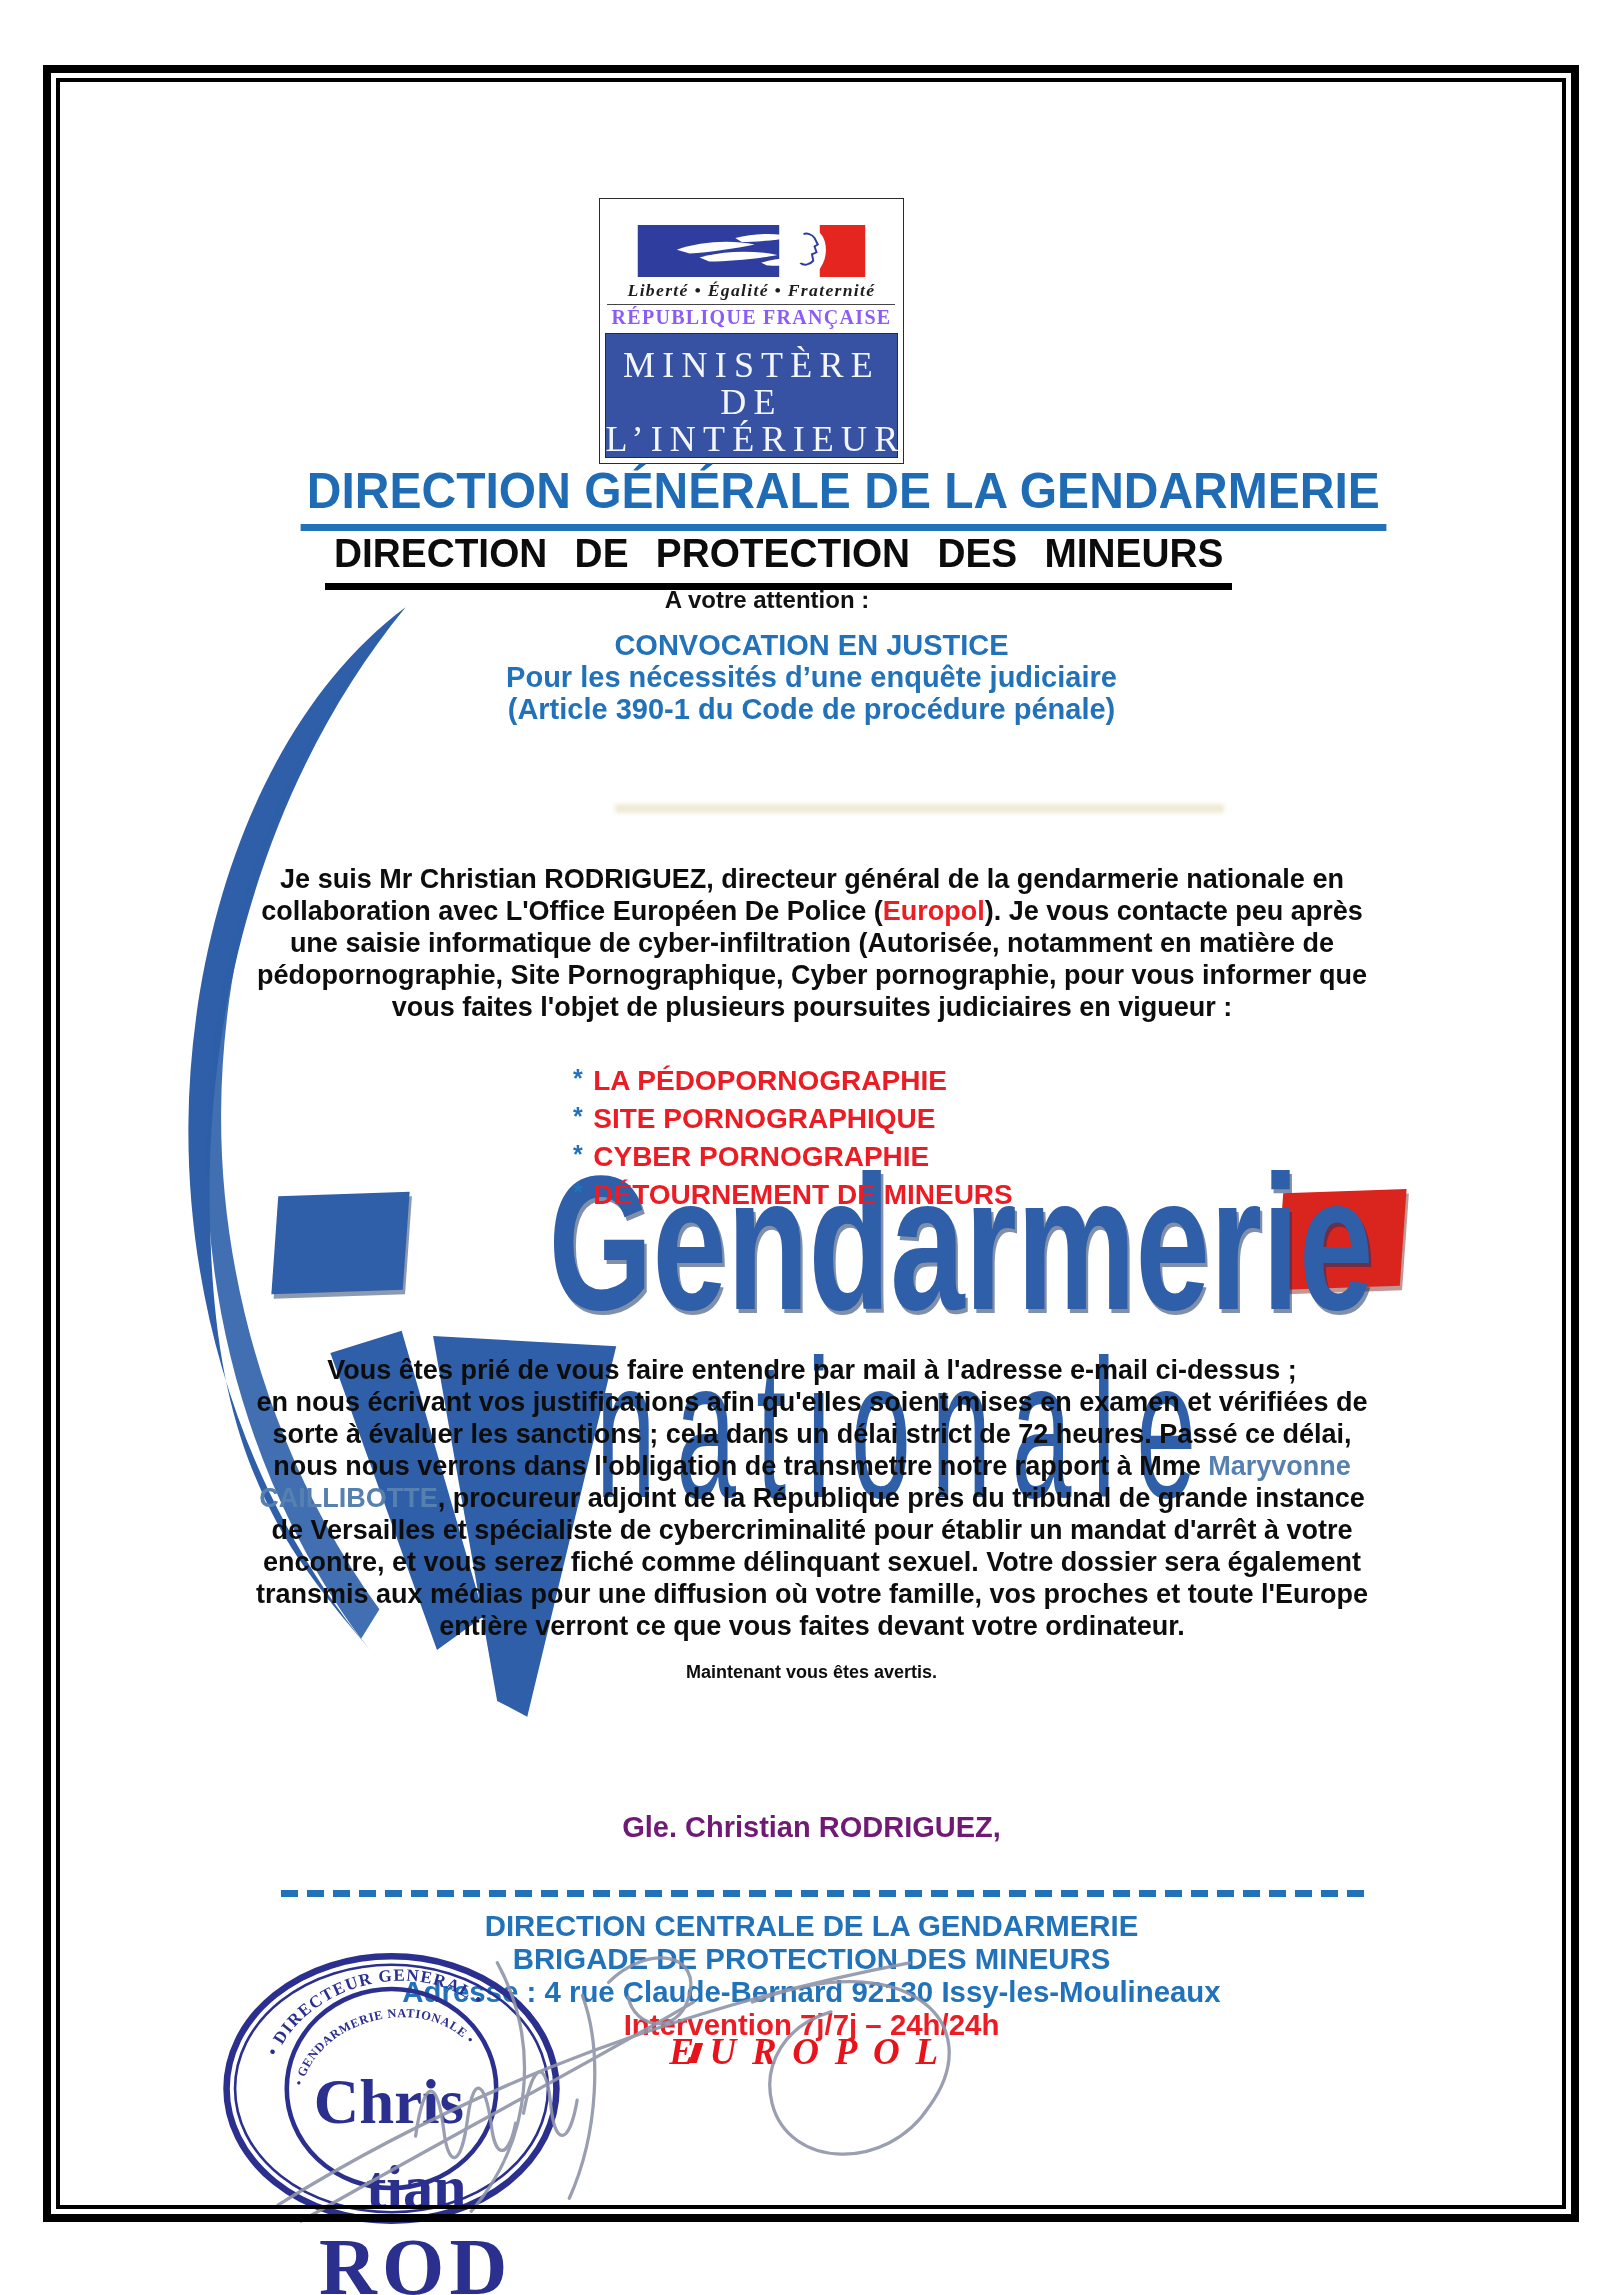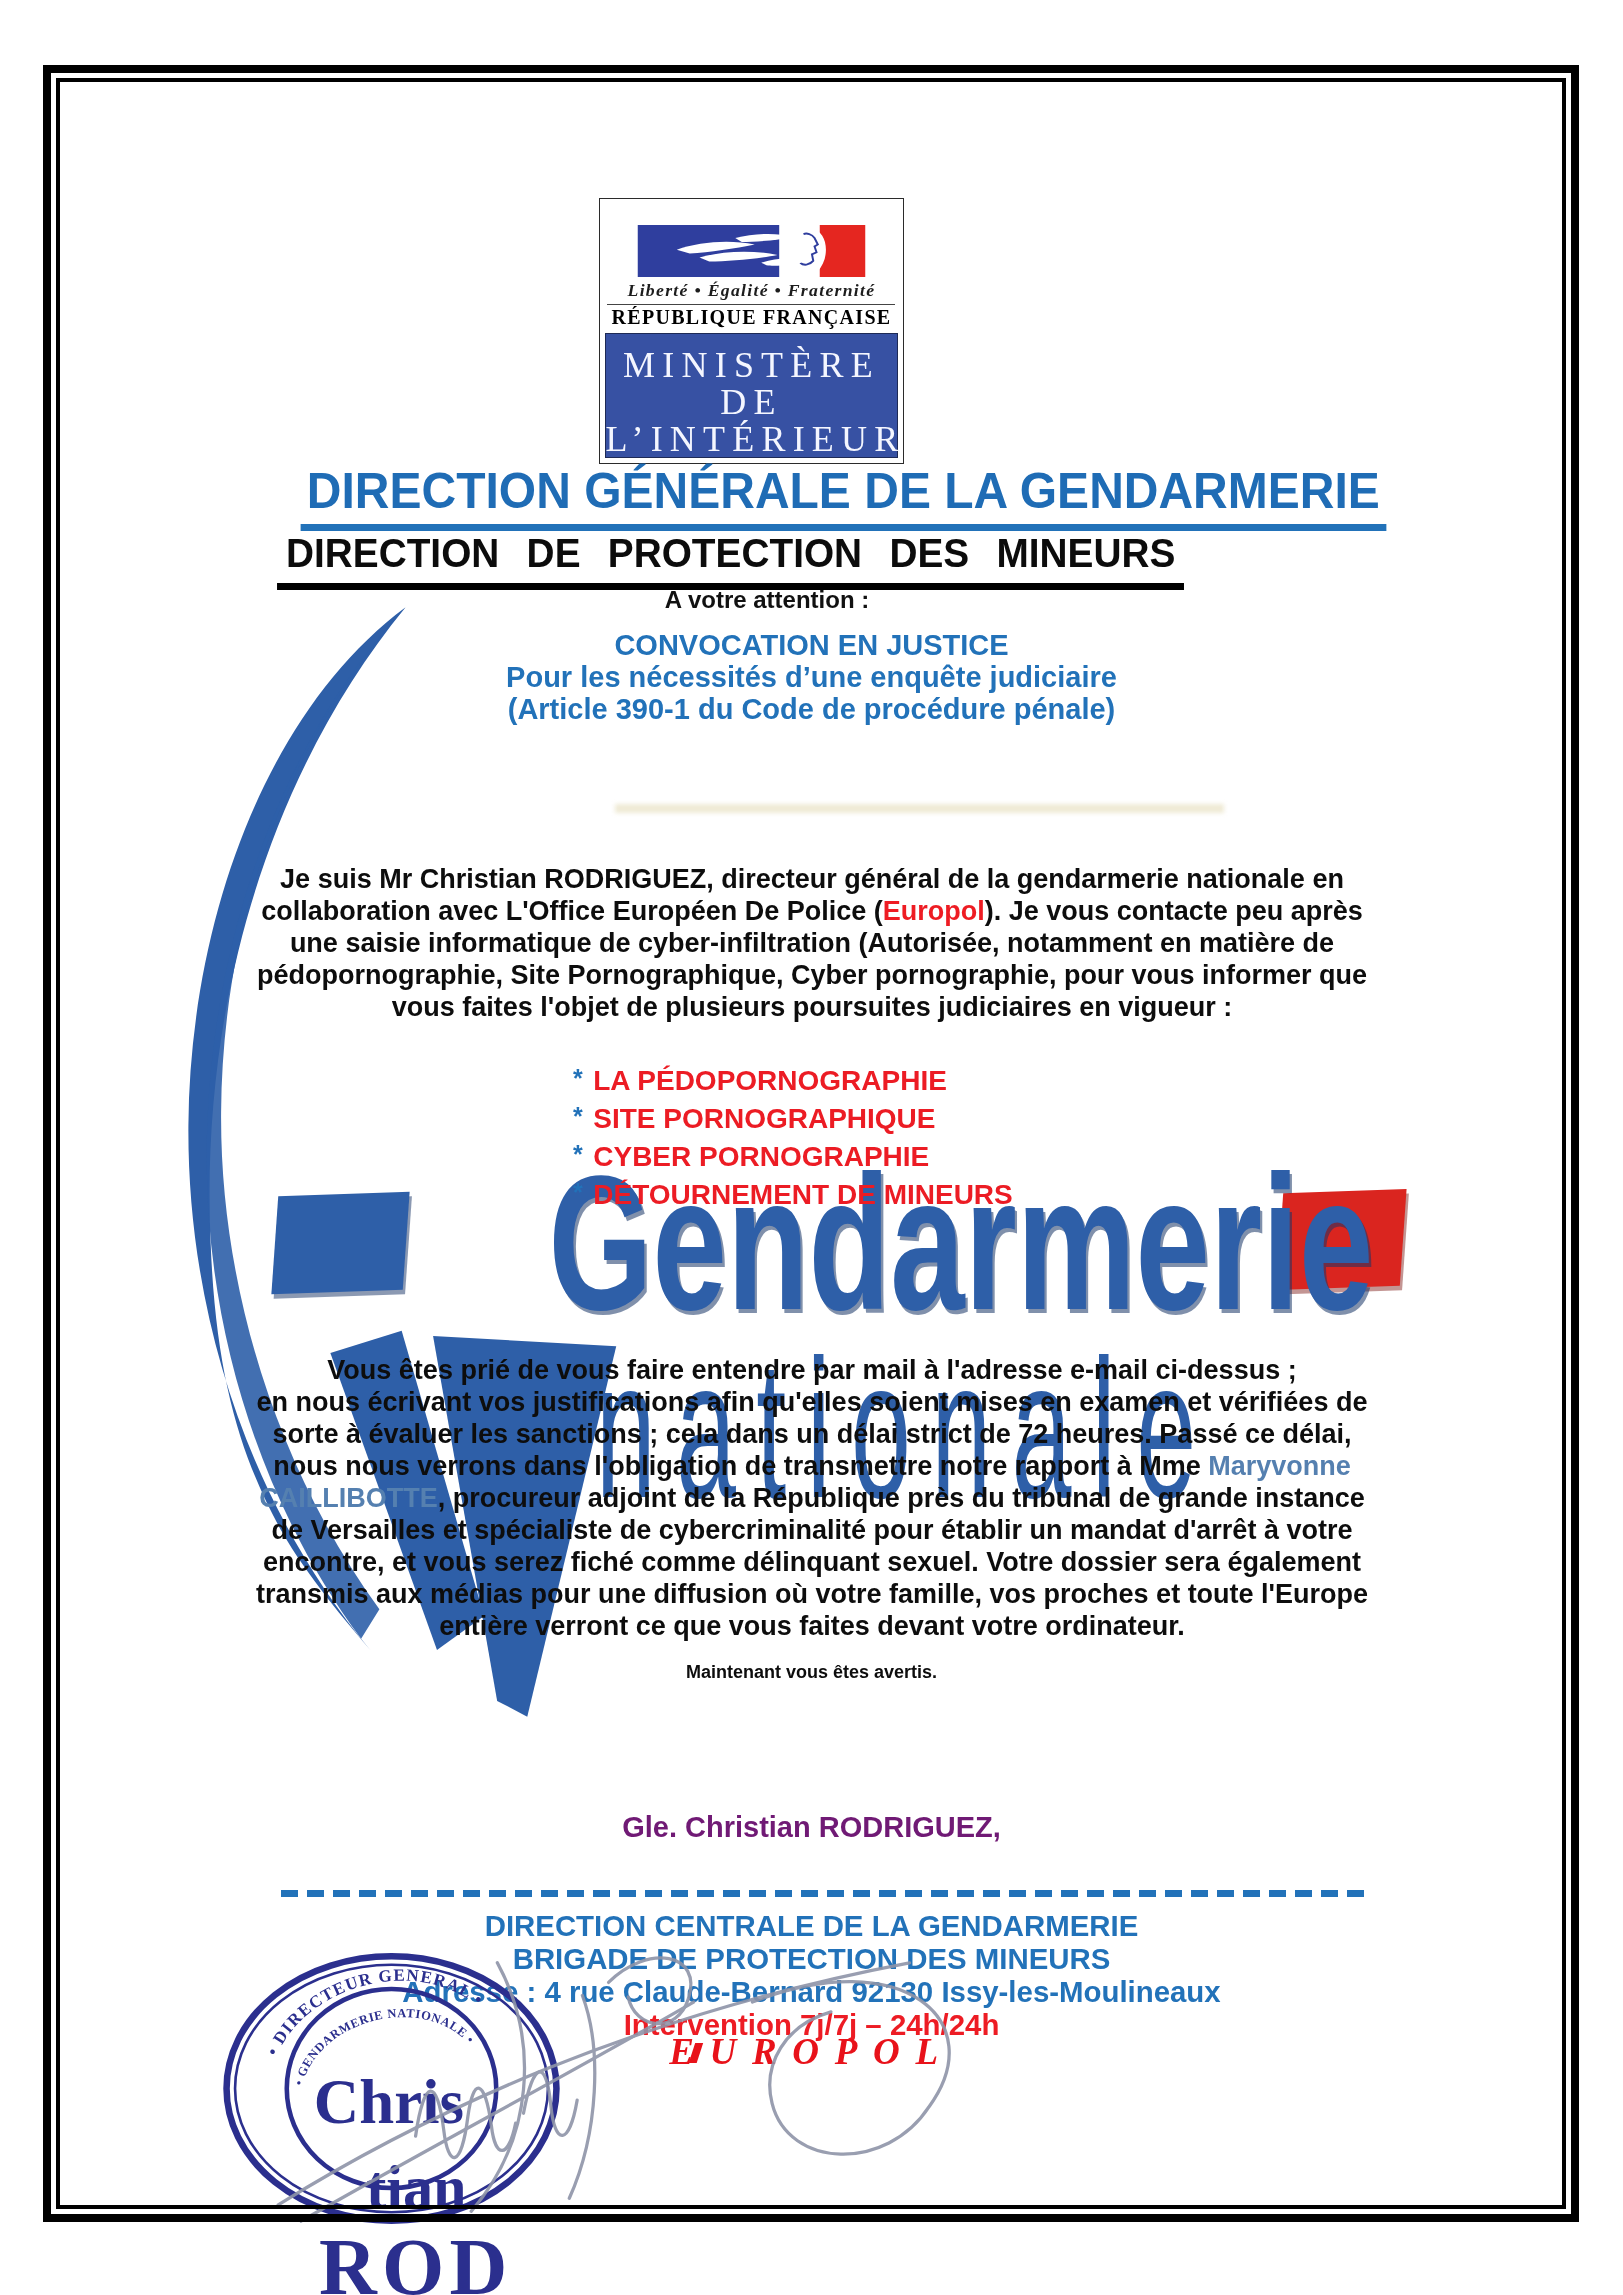--- a/index.html
+++ b/index.html
@@ -17,33 +17,33 @@
   
   #ministry{left:599px;top:198px;width:305px;height:266px;border:1.3px solid #2b2b2b;
             box-sizing:border-box;background:#fff;z-index:20;}
   #flag{position:absolute;left:37px;top:26px;width:229px;height:52px;}
   #motto{position:absolute;left:0;top:81px;width:100%;text-align:center;
          font-family:"Liberation Serif",serif;font-style:italic;font-weight:700;
          font-size:17.7px;color:#1d1d1d;letter-spacing:1.3px;}
   #motto-rule{position:absolute;left:6.5px;top:105px;width:288px;height:1.3px;background:#444;}
   #republic{position:absolute;left:0;top:107px;width:100%;text-align:center;
             font-family:"Liberation Serif",serif;font-weight:700;font-size:20px;
-            color:#000000;letter-spacing:1.3px;}
+            color:#8b5cf6;letter-spacing:1.3px;}
   #ministry-blue{position:absolute;left:4.6px;right:4.6px;top:134px;bottom:4.6px;background:#3751a3;
                  border:0.7px solid #1e2a55;}
   #ministry-title{position:absolute;left:0;top:13px;width:100%;text-align:center;
                   font-family:"Liberation Serif",serif;color:#f4f6ff;font-size:36px;
                   line-height:37px;letter-spacing:7.2px;white-space:pre-line;}
 
   
   #title1{left:0;top:462px;width:1623px;z-index:20;margin-left:32px;}
   #title1 span{display:inline-block;font-size:50px;font-weight:700;color:#1f6cb5;
                letter-spacing:0px;transform:scaleX(.96);border-bottom:7.9px solid #2272b9;
                padding:0 6.5px 3.9px;}
-  #title2{left:0;top:531px;width:1462px;z-index:20;}
+  #title2{left:0;top:531px;width:1462px;z-index:20;padding-left:48px;}
   #title2 span{display:inline-block;font-size:40px;font-weight:700;color:#0c0c0c;
                word-spacing:17px;transform:scaleX(.97);border-bottom:7.9px solid #000;
                padding:0 9.2px 6.5px;}
   #attention{left:0;top:586px;width:1534px;font-size:24px;font-weight:700;color:#111;z-index:20;text-align:center;}
   #convocation{left:0;top:629px;width:1623px;font-size:29px;font-weight:700;color:#2272b9;
                line-height:32px;z-index:20;}
 
   
   #ghost{left:615px;top:804px;width:609px;height:9.2px;background:rgba(214,202,150,.4);
          filter:blur(2px);z-index:4;}

